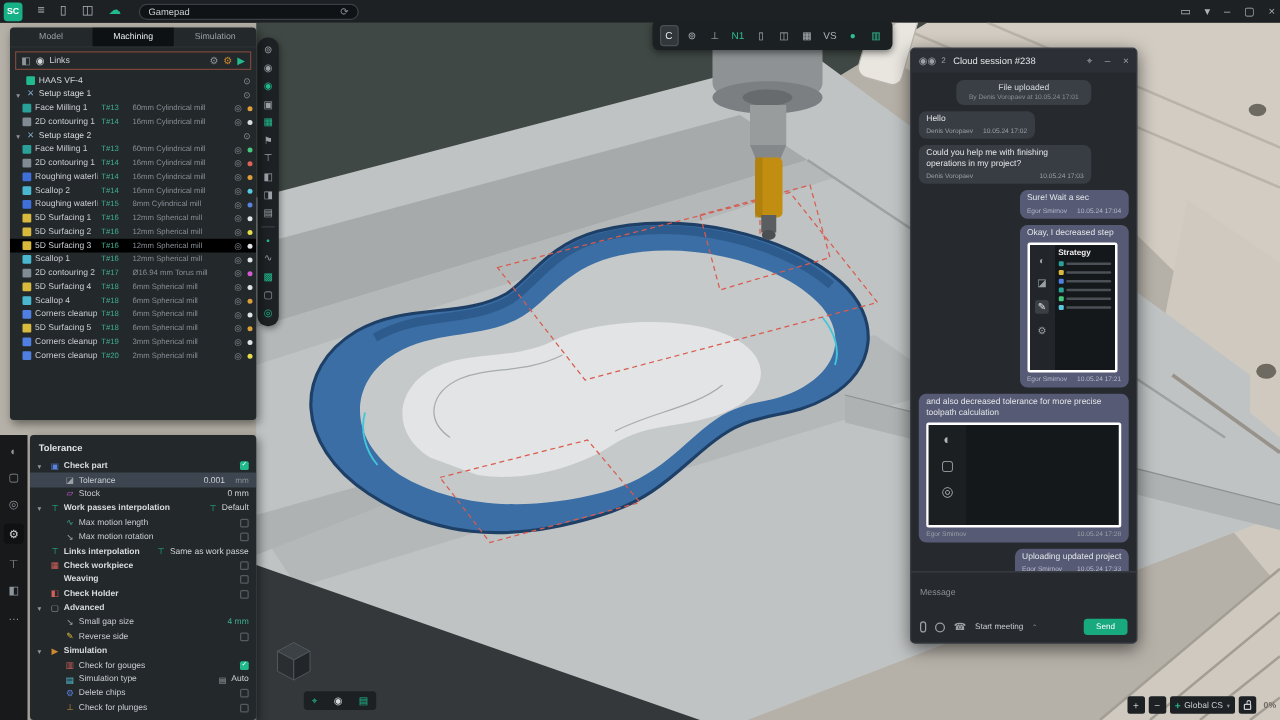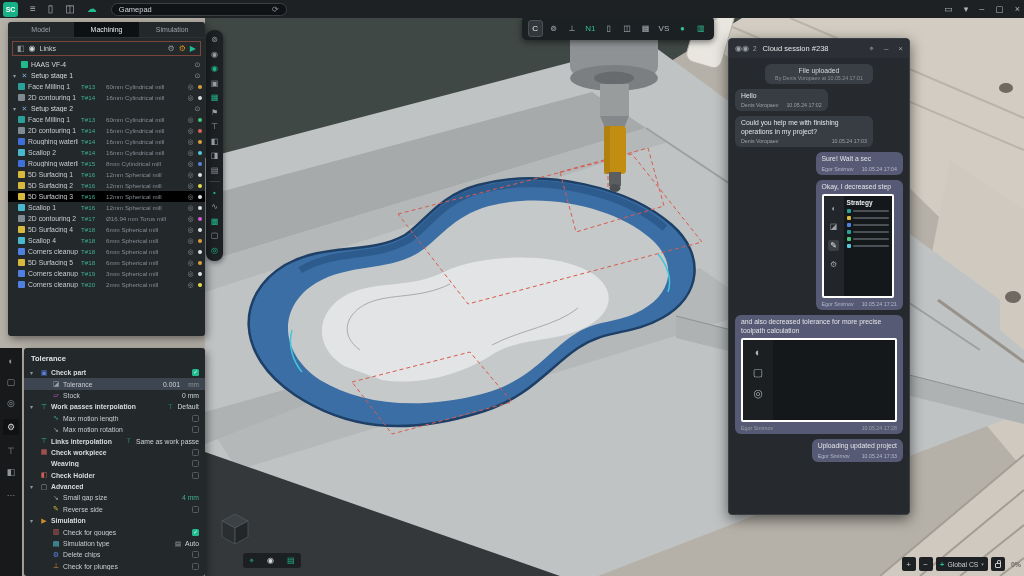--- a/index.html
+++ b/index.html
@@ -665,20 +665,31 @@
         </div>
       </div>
       <div class="bub out">
         <div class="t">Uploading updated project</div>
         <div class="meta">
           <span>Egor Smirnov</span>
           <span class="tm">10.05.24 17:33</span>
         </div>
       </div>
     </div>
+  <div id="chat-in">
+    <input id="msg-input" placeholder="Message" style="">
+    <div id="chat-actions">
+      <span class="clip"></span>
+      <span class="smiley"></span>
+      <span class="ph">☎</span>
+      <span class="sm">Start meeting</span>
+      <span class="car">⌃</span>
+      <button id="send-btn">Send</button>
+    </div>
+  </div>
 </div>
 
 <svg id="viewcube" class="abs" width="34" height="40">
   <polygon points="17,4 30,11 17,18 4,11" fill="#3c4145" stroke="#555b60" stroke-width="0.7"></polygon>
   <polygon points="4,11 17,18 17,34 4,27" fill="#2a2e31" stroke="#555b60" stroke-width="0.7"></polygon>
   <polygon points="30,11 17,18 17,34 30,27" fill="#222629" stroke="#555b60" stroke-width="0.7"></polygon>
 </svg>
 <div id="navpill" class="abs">
   <span style="color:#21ba8e">⌖</span>
   <span style="color:#d6d9dc">◉</span>

